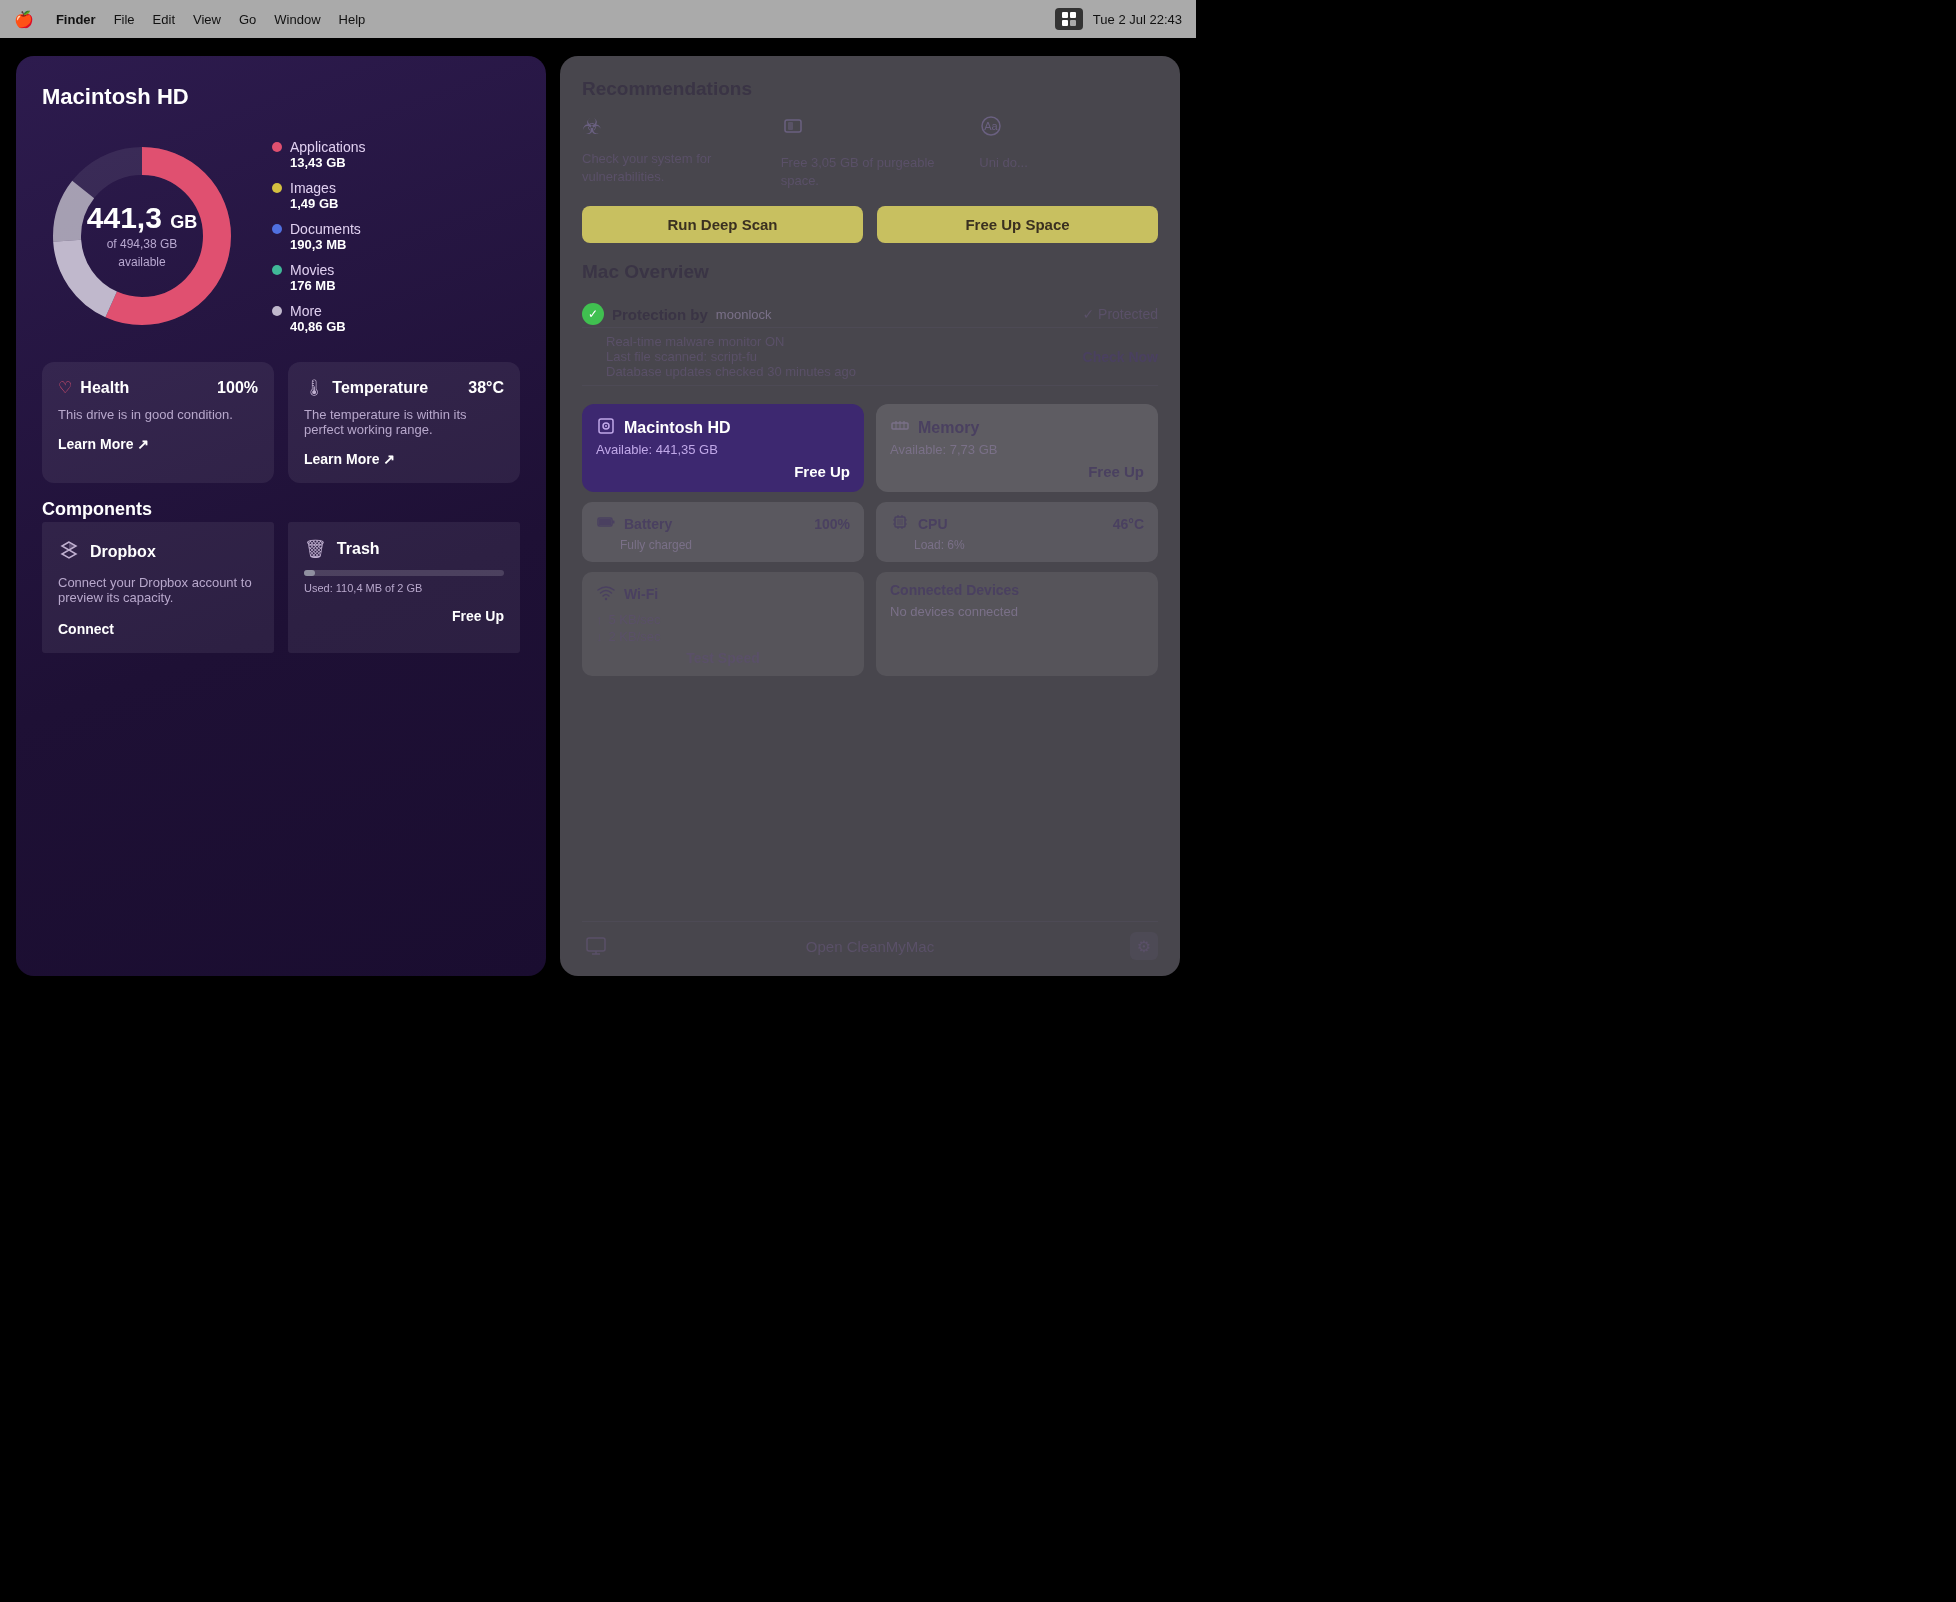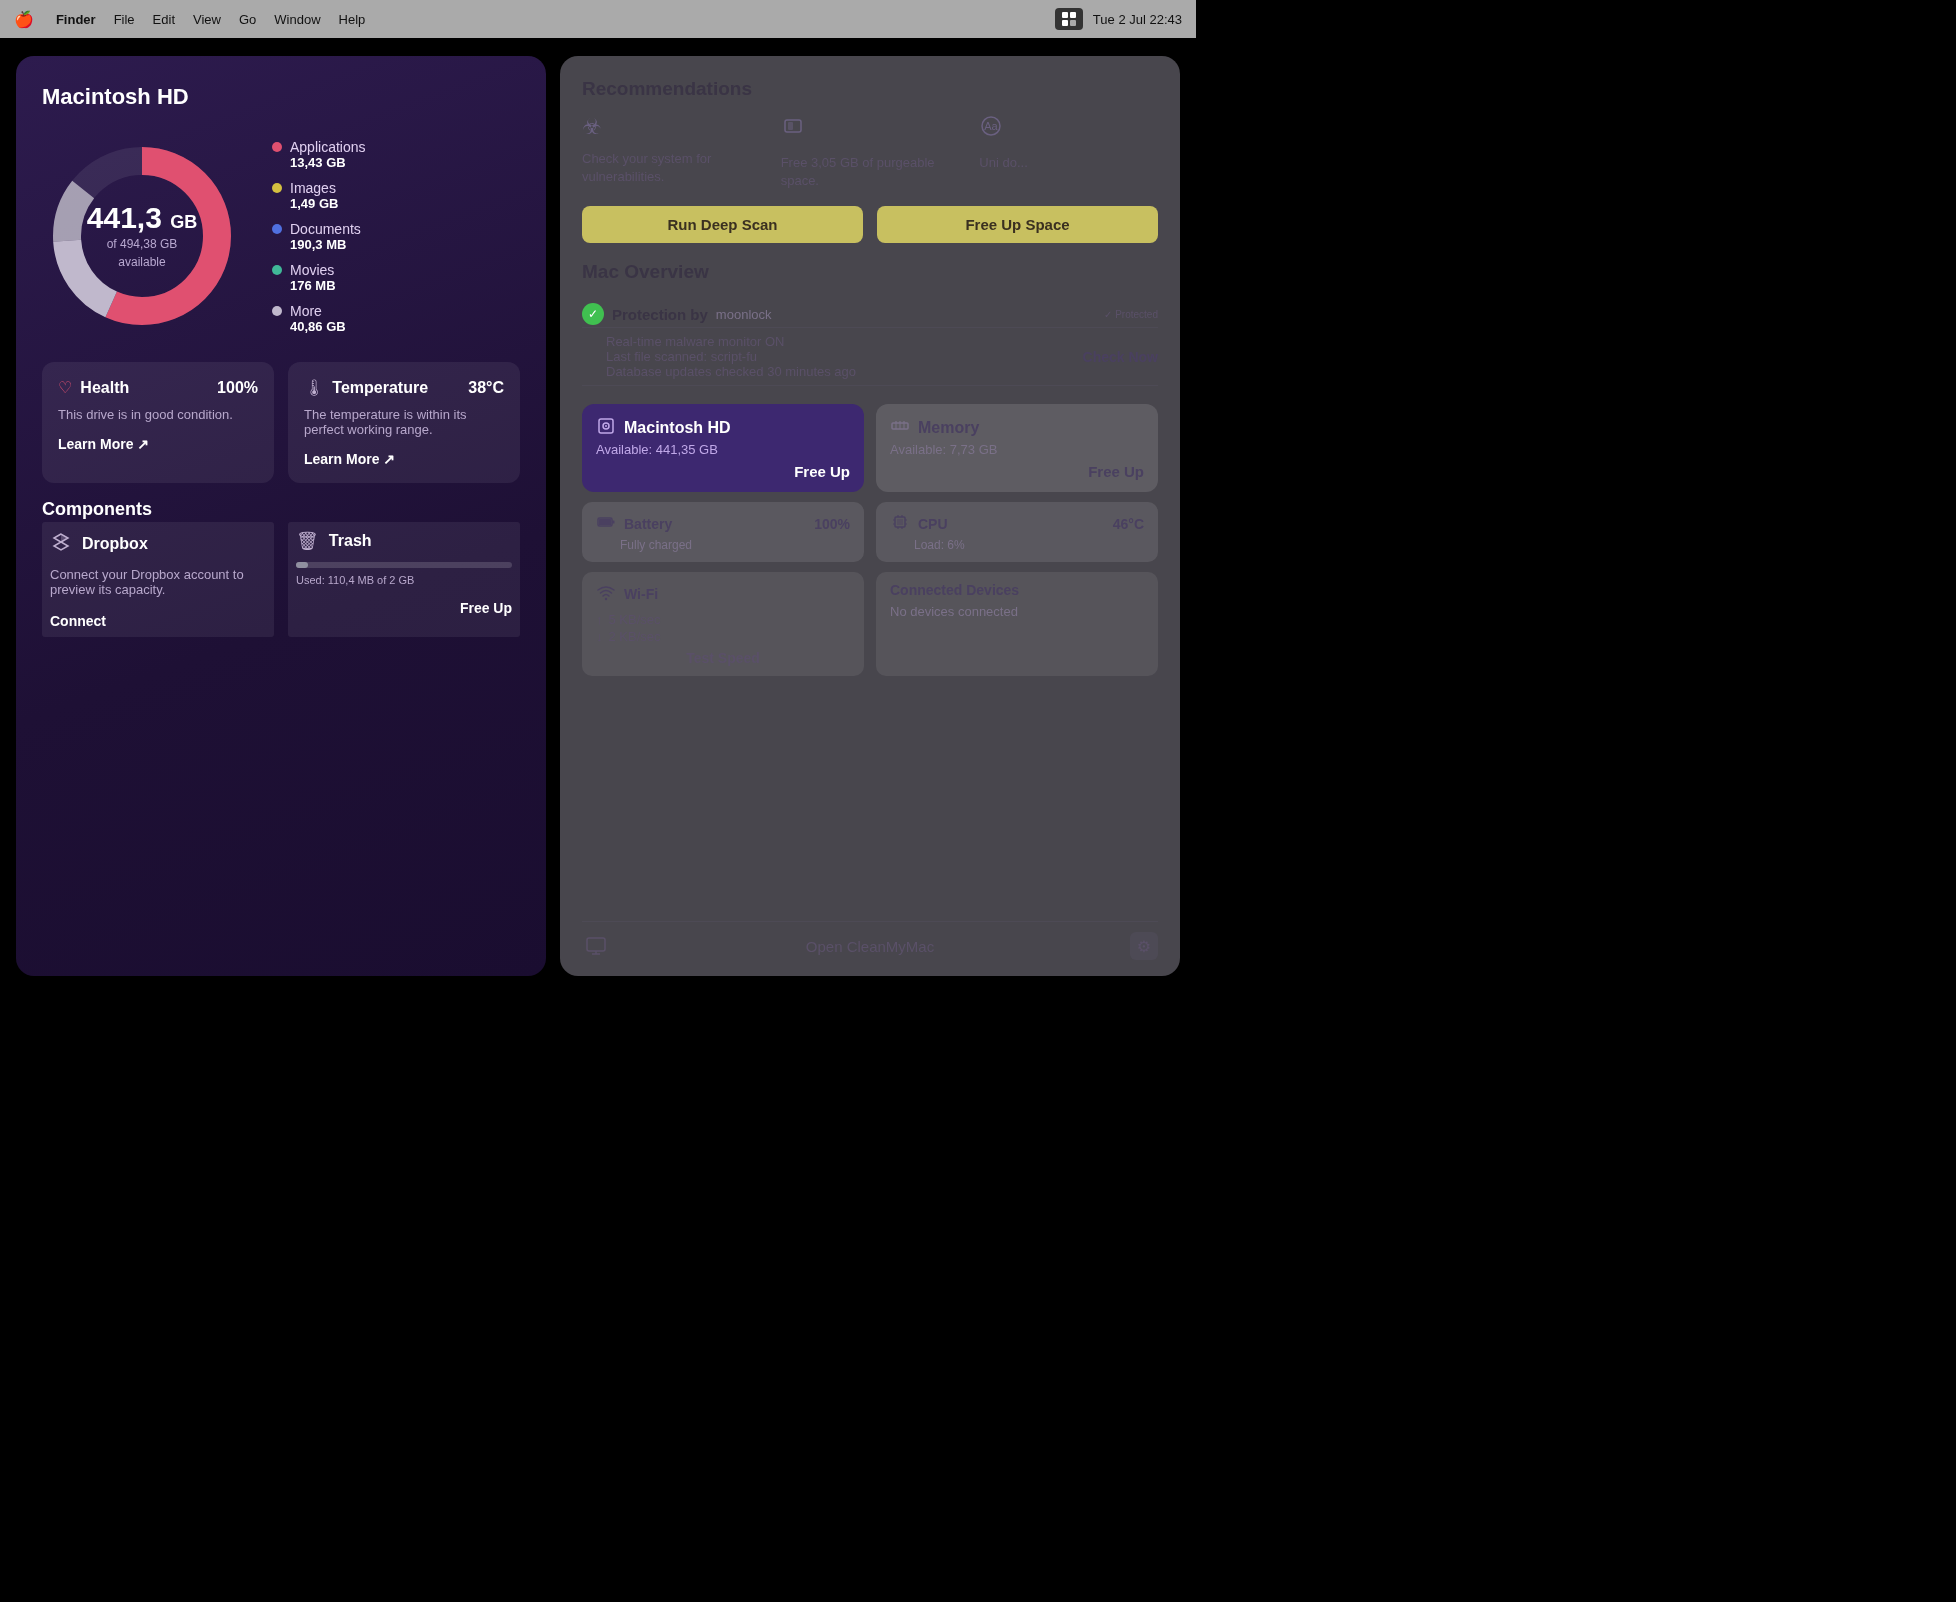--- a/index.html
+++ b/index.html
@@ -182,21 +182,21 @@
       margin-bottom: 2px;
     }
     .components-cards {
       display: flex;
       gap: 14px;
     }
     .component-card {
       flex: 1;
       background: rgba(255,255,255,0.07);
       border-radius: 3px;
-      padding: 8px;
+      padding: 16px;
     }
     .component-card-header {
       display: flex;
       align-items: center;
       gap: 10px;
       margin-bottom: 10px;
     }
     .component-card-title {
       font-size: 16px;
       font-weight: 700;
@@ -319,21 +319,21 @@
     .protection-title {
       font-size: 15px;
       font-weight: 700;
       color: #3a3445;
     }
     .moonlock-label {
       font-size: 13px;
       color: #7a7088;
     }
     .protection-status {
-      font-size: 10px;
+      font-size: 14px;
       color: #5a5068;
       font-weight: 500;
     }
     .malware-info {
       padding: 6px 0;
       border-bottom: 1px solid rgba(100,90,120,0.2);
       margin-bottom: 8px;
     }
     .malware-row {
       display: flex;

